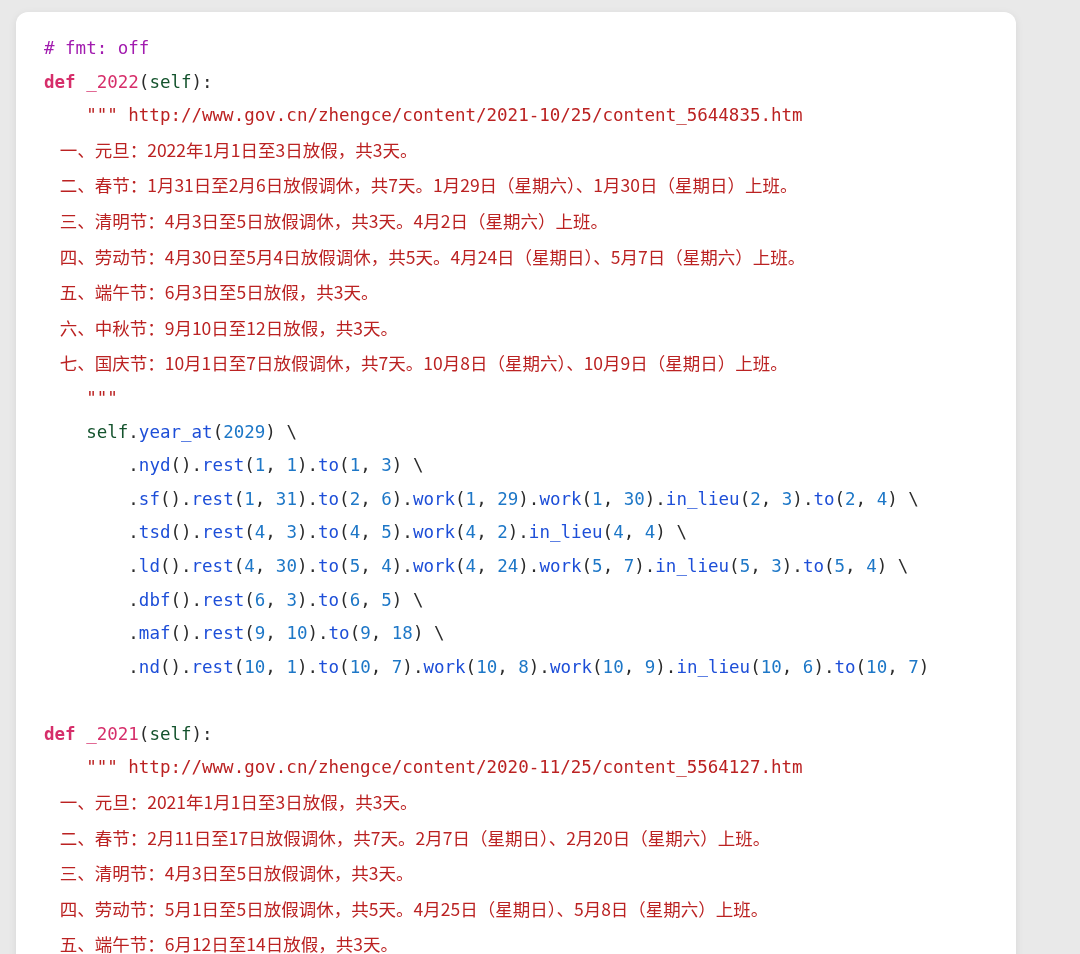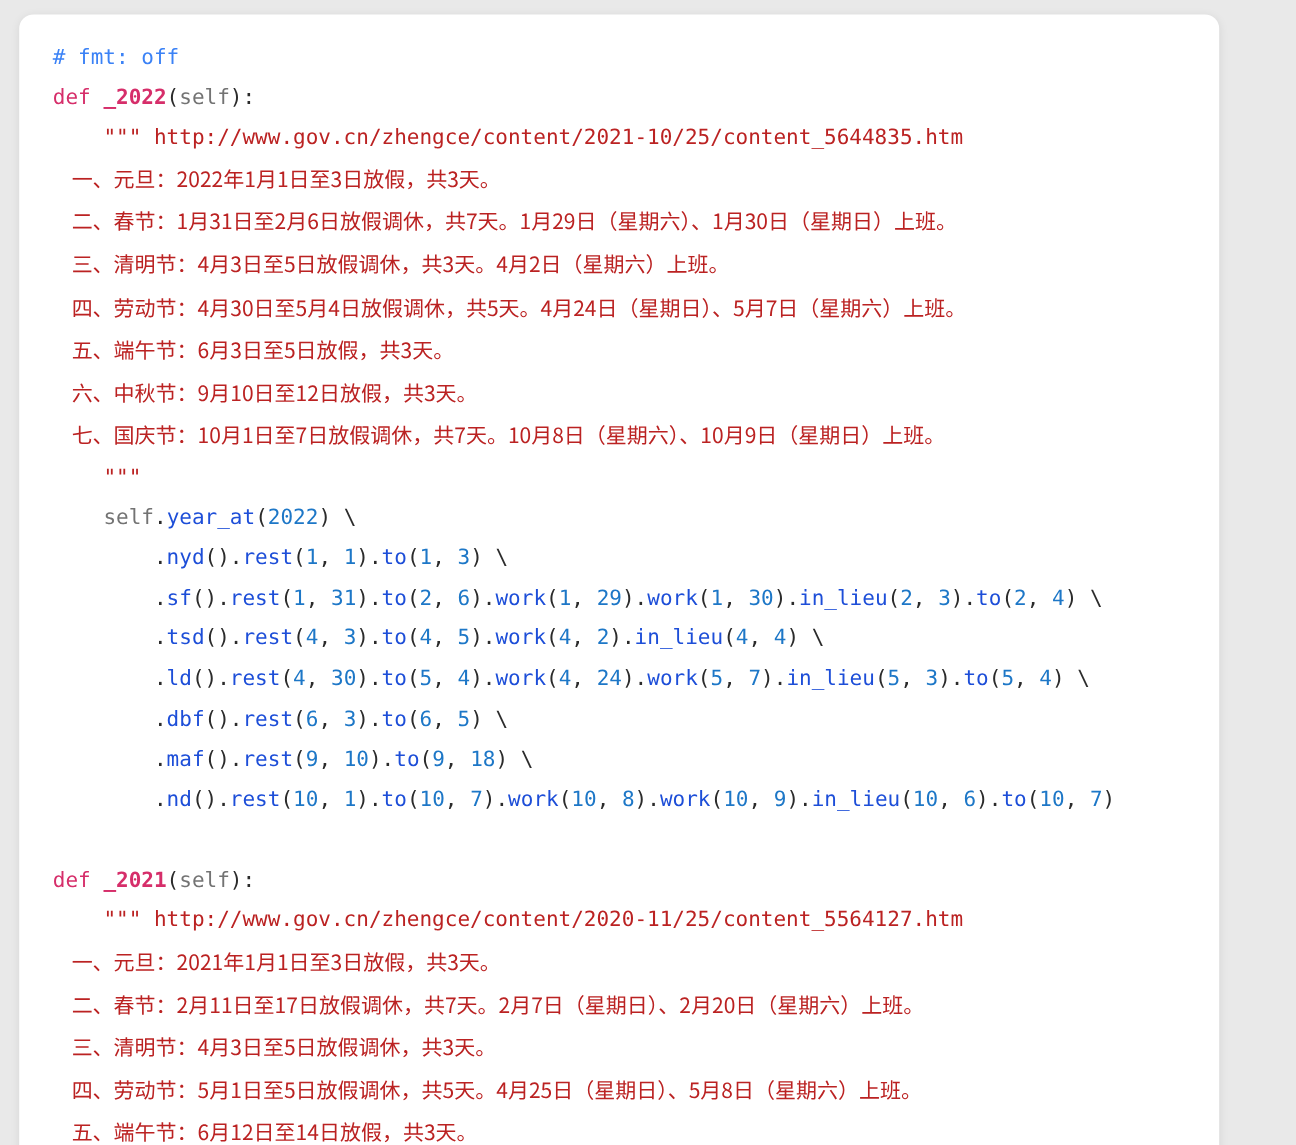--- a/index.html
+++ b/index.html
@@ -20,46 +20,46 @@
     overflow: hidden;
   }
   pre {
     margin: 0;
     font-family: inherit;
     font-size: 17.5px;
     line-height: 1.92;
     color: #2b2b2b;
     white-space: pre;
   }
-  .c  { color: #3b82f6; }            
-  .k  { color: #d62e6a; font-weight: 400; } 
-  .fn { color: #d62e6a; font-weight: 700; } 
+  .c  { color: #a21caf; }            
+  .k  { color: #d62e6a; font-weight: 700; } 
+  .fn { color: #d62e6a; font-weight: 400; } 
   .pr { color: #2b2b2b; }            
   .s  { color: #bb2222; }            
   .n  { color: #1d77c7; }            
   .m  { color: #1d4ed8; }            
-  .id { color: #737373; }            
+  .id { color: #14532d; }            
   .cjk { font-family: "PingFang SC","Hiragino Sans GB","Microsoft YaHei","Noto Sans CJK SC",sans-serif; }
 </style>
 </head>
 <body>
 
 <div class="card">
 <pre><span class="c"># fmt: off</span>
 <span class="k">def</span> <span class="fn">_2022</span><span class="pr">(</span><span class="id">self</span><span class="pr">):</span>
     <span class="s">"""</span><span class="s"> http://www.gov.cn/zhengce/content/2021-10/25/content_5644835.htm</span>
 <span class="s cjk">    <span>一、元旦：2022年1月1日至3日放假，共3天。</span></span>
 <span class="s cjk">    <span>二、春节：1月31日至2月6日放假调休，共7天。1月29日（星期六）、1月30日（星期日）上班。</span></span>
 <span class="s cjk">    <span>三、清明节：4月3日至5日放假调休，共3天。4月2日（星期六）上班。</span></span>
 <span class="s cjk">    <span>四、劳动节：4月30日至5月4日放假调休，共5天。4月24日（星期日）、5月7日（星期六）上班。</span></span>
 <span class="s cjk">    <span>五、端午节：6月3日至5日放假，共3天。</span></span>
 <span class="s cjk">    <span>六、中秋节：9月10日至12日放假，共3天。</span></span>
 <span class="s cjk">    <span>七、国庆节：10月1日至7日放假调休，共7天。10月8日（星期六）、10月9日（星期日）上班。</span></span>
     <span class="s">"""</span>
-    <span class="id">self</span><span class="pr">.</span><span class="m">year_at</span><span class="pr">(</span><span class="n">2022</span><span class="pr">) \</span>
+    <span class="id">self</span><span class="pr">.</span><span class="m">year_at</span><span class="pr">(</span><span class="n">2029</span><span class="pr">) \</span>
         <span class="pr">.</span><span class="m">nyd</span><span class="pr">().</span><span class="m">rest</span><span class="pr">(</span><span class="n">1</span><span class="pr">, </span><span class="n">1</span><span class="pr">).</span><span class="m">to</span><span class="pr">(</span><span class="n">1</span><span class="pr">, </span><span class="n">3</span><span class="pr">) \</span>
         <span class="pr">.</span><span class="m">sf</span><span class="pr">().</span><span class="m">rest</span><span class="pr">(</span><span class="n">1</span><span class="pr">, </span><span class="n">31</span><span class="pr">).</span><span class="m">to</span><span class="pr">(</span><span class="n">2</span><span class="pr">, </span><span class="n">6</span><span class="pr">).</span><span class="m">work</span><span class="pr">(</span><span class="n">1</span><span class="pr">, </span><span class="n">29</span><span class="pr">).</span><span class="m">work</span><span class="pr">(</span><span class="n">1</span><span class="pr">, </span><span class="n">30</span><span class="pr">).</span><span class="m">in_lieu</span><span class="pr">(</span><span class="n">2</span><span class="pr">, </span><span class="n">3</span><span class="pr">).</span><span class="m">to</span><span class="pr">(</span><span class="n">2</span><span class="pr">, </span><span class="n">4</span><span class="pr">) \</span>
         <span class="pr">.</span><span class="m">tsd</span><span class="pr">().</span><span class="m">rest</span><span class="pr">(</span><span class="n">4</span><span class="pr">, </span><span class="n">3</span><span class="pr">).</span><span class="m">to</span><span class="pr">(</span><span class="n">4</span><span class="pr">, </span><span class="n">5</span><span class="pr">).</span><span class="m">work</span><span class="pr">(</span><span class="n">4</span><span class="pr">, </span><span class="n">2</span><span class="pr">).</span><span class="m">in_lieu</span><span class="pr">(</span><span class="n">4</span><span class="pr">, </span><span class="n">4</span><span class="pr">) \</span>
         <span class="pr">.</span><span class="m">ld</span><span class="pr">().</span><span class="m">rest</span><span class="pr">(</span><span class="n">4</span><span class="pr">, </span><span class="n">30</span><span class="pr">).</span><span class="m">to</span><span class="pr">(</span><span class="n">5</span><span class="pr">, </span><span class="n">4</span><span class="pr">).</span><span class="m">work</span><span class="pr">(</span><span class="n">4</span><span class="pr">, </span><span class="n">24</span><span class="pr">).</span><span class="m">work</span><span class="pr">(</span><span class="n">5</span><span class="pr">, </span><span class="n">7</span><span class="pr">).</span><span class="m">in_lieu</span><span class="pr">(</span><span class="n">5</span><span class="pr">, </span><span class="n">3</span><span class="pr">).</span><span class="m">to</span><span class="pr">(</span><span class="n">5</span><span class="pr">, </span><span class="n">4</span><span class="pr">) \</span>
         <span class="pr">.</span><span class="m">dbf</span><span class="pr">().</span><span class="m">rest</span><span class="pr">(</span><span class="n">6</span><span class="pr">, </span><span class="n">3</span><span class="pr">).</span><span class="m">to</span><span class="pr">(</span><span class="n">6</span><span class="pr">, </span><span class="n">5</span><span class="pr">) \</span>
         <span class="pr">.</span><span class="m">maf</span><span class="pr">().</span><span class="m">rest</span><span class="pr">(</span><span class="n">9</span><span class="pr">, </span><span class="n">10</span><span class="pr">).</span><span class="m">to</span><span class="pr">(</span><span class="n">9</span><span class="pr">, </span><span class="n">18</span><span class="pr">) \</span>
         <span class="pr">.</span><span class="m">nd</span><span class="pr">().</span><span class="m">rest</span><span class="pr">(</span><span class="n">10</span><span class="pr">, </span><span class="n">1</span><span class="pr">).</span><span class="m">to</span><span class="pr">(</span><span class="n">10</span><span class="pr">, </span><span class="n">7</span><span class="pr">).</span><span class="m">work</span><span class="pr">(</span><span class="n">10</span><span class="pr">, </span><span class="n">8</span><span class="pr">).</span><span class="m">work</span><span class="pr">(</span><span class="n">10</span><span class="pr">, </span><span class="n">9</span><span class="pr">).</span><span class="m">in_lieu</span><span class="pr">(</span><span class="n">10</span><span class="pr">, </span><span class="n">6</span><span class="pr">).</span><span class="m">to</span><span class="pr">(</span><span class="n">10</span><span class="pr">, </span><span class="n">7</span><span class="pr">)</span>
 
 <span class="k">def</span> <span class="fn">_2021</span><span class="pr">(</span><span class="id">self</span><span class="pr">):</span>
     <span class="s">"""</span><span class="s"> http://www.gov.cn/zhengce/content/2020-11/25/content_5564127.htm</span>

